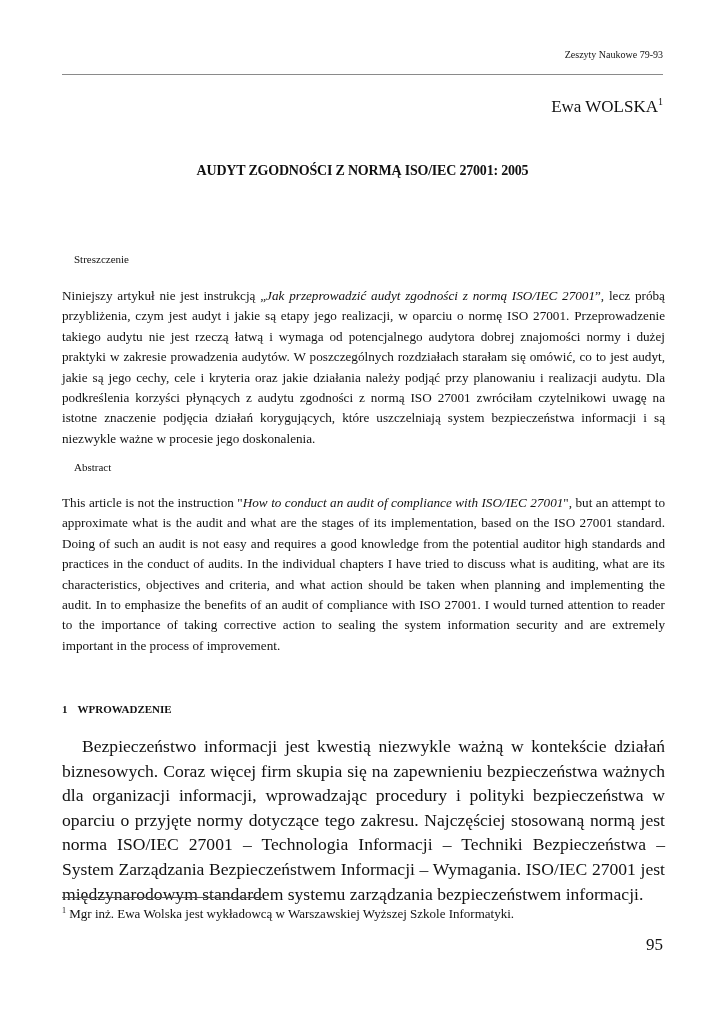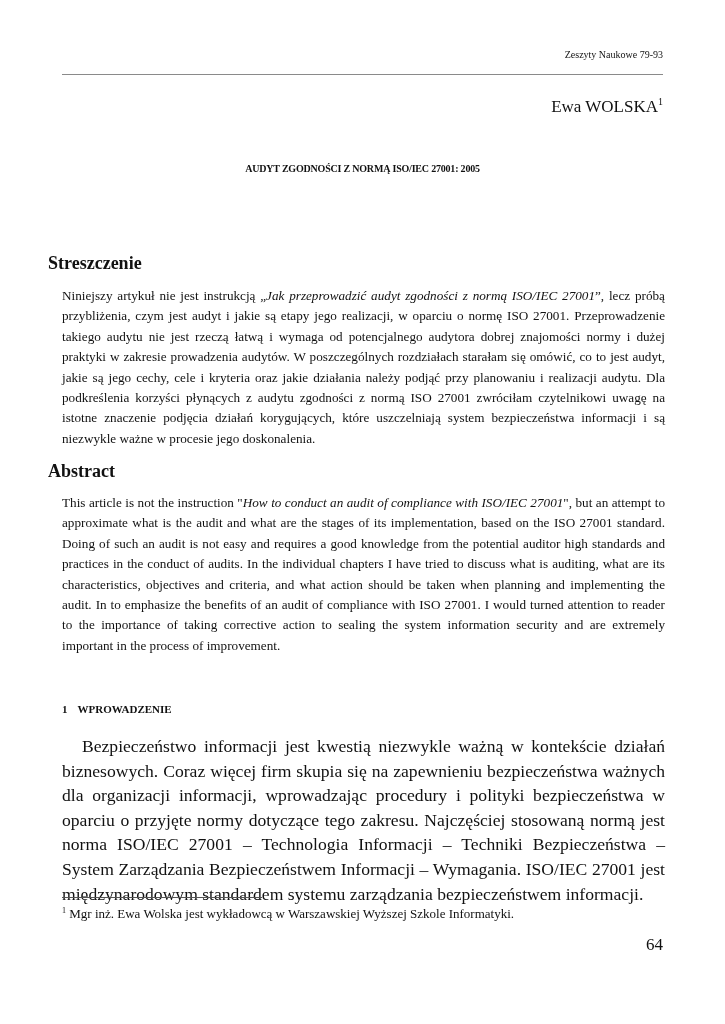--- a/index.html
+++ b/index.html
@@ -5,22 +5,22 @@
     html, body { margin: 0; padding: 0; background: #ffffff; }
     body {
       width: 725px; height: 1024px; position: relative; overflow: hidden;
       font-family: "Liberation Serif", "DejaVu Serif", serif; color: #111;
     }
     .abs { position: absolute; }
     #journal { right: 62px; top: 49px; font-size: 10px; }
     #header-rule { left: 62px; right: 62px; top: 74px; height: 0; border-top: 1.5px solid #8a8a8a; }
     #author { right: 62px; top: 96px; font-size: 17px; }
     #author sup { font-size: 10px; }
-    #title { left: 0; right: 0; top: 163px; text-align: center; font-size: 10px; font-weight: bold; letter-spacing: -0.2px; }
-    .sec-head { left: 48px; font-size: 18px; font-weight: bold; }
+    #title { left: 0; right: 0; top: 163px; text-align: center; font-size: 14px; font-weight: bold; letter-spacing: -0.2px; }
+    .sec-head { left: 74px; font-size: 11px; font-weight: normal; }
     .para {
       left: 62px; width: 603px; font-size: 13.2px; line-height: 20.4px; text-align: justify;
     }
     #streszczenie-head { top: 253px; }
     #streszczenie-body { top: 286px; }
     #abstract-head { top: 461px; }
     #abstract-body { top: 493px; }
     #intro-head { left: 62px; top: 703px; font-size: 11px; font-weight: bold; }
     #intro-head .num { margin-right: 10px; }
     #intro-body {
@@ -48,13 +48,13 @@
 
 <div class="abs sec-head" id="abstract-head">Abstract</div>
 <div class="abs para" id="abstract-body"><span>This article is not the instruction "</span><i>How to conduct an audit of compliance with ISO/IEC 27001</i><span>", but an attempt to approximate what is the audit and what are the stages of its implementation, based on the ISO 27001 standard. Doing of such an audit is not easy and requires a good knowledge from the potential auditor high standards and practices in the conduct of audits. In the individual chapters I have tried to discuss what is auditing, what are its characteristics, objectives and criteria, and what action should be taken when planning and implementing the audit. In to emphasize the benefits of an audit of compliance with ISO 27001. I would turned attention to reader to the importance of taking corrective action to sealing the system information security and are extremely important in the process of improvement.</span></div>
 
 <div class="abs" id="intro-head"><span class="num">1</span><span>WPROWADZENIE</span></div>
 <div class="abs" id="intro-body">Bezpieczeństwo informacji jest kwestią niezwykle ważną w kontekście działań biznesowych. Coraz więcej firm skupia się na zapewnieniu bezpieczeństwa ważnych dla organizacji informacji, wprowadzając procedury i polityki bezpieczeństwa w oparciu o przyjęte normy dotyczące tego zakresu. Najczęściej stosowaną normą jest norma ISO/IEC 27001 – Technologia Informacji – Techniki Bezpieczeństwa – System Zarządzania Bezpieczeństwem Informacji – Wymagania. ISO/IEC 27001 jest międzynarodowym standardem systemu zarządzania bezpieczeństwem informacji.</div>
 
 <div class="abs" id="footnote-rule"></div>
 <div class="abs" id="footnote"><sup>1</sup> <span>Mgr inż. Ewa Wolska jest wykładowcą w Warszawskiej Wyższej Szkole Informatyki.</span></div>
 
-<div class="abs" id="page-number">64</div>
+<div class="abs" id="page-number">95</div>
 
 </body></html>

